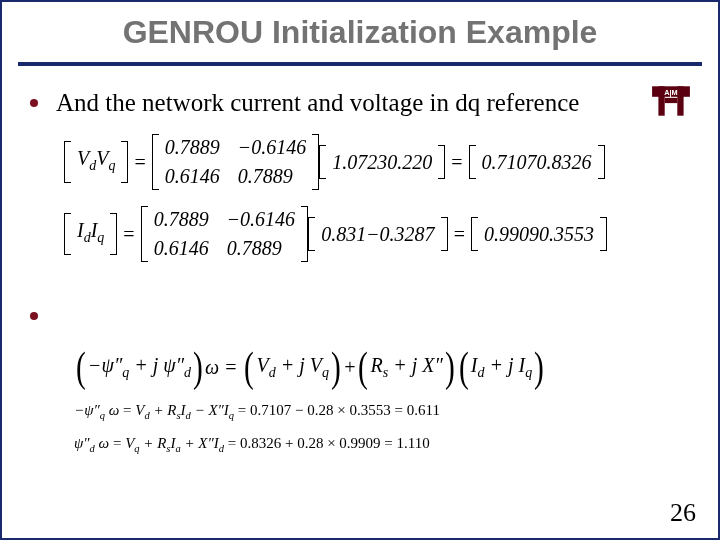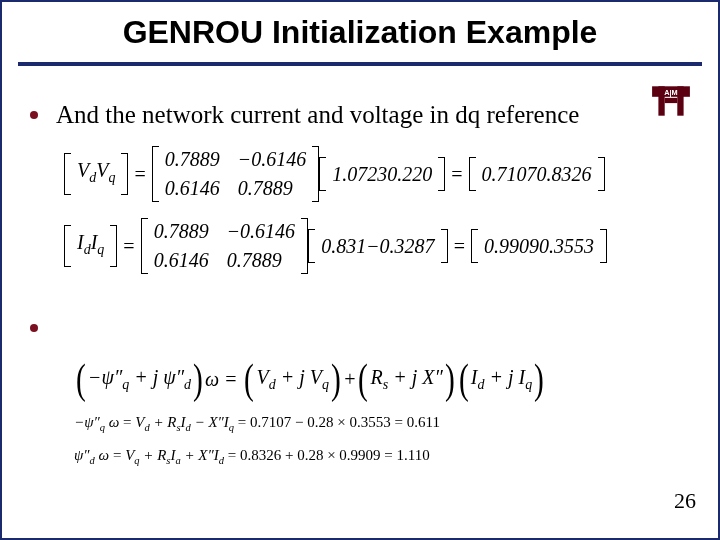--- a/index.html
+++ b/index.html
@@ -1,21 +1,21 @@
 <!DOCTYPE html>
 <html><head>
 <meta charset="utf-8">
 <style>
   html,body{margin:0;padding:0;width:720px;height:540px;background:#fff;
     font-family:"Times New Roman",Times,serif;color:#000;overflow:hidden}
   .slide{position:relative;width:720px;height:540px;box-sizing:border-box;
     border:2px solid #1a2a6c}
   .title{position:absolute;top:12px;left:0;right:0;text-align:center;
     font-family:Arial,Helvetica,sans-serif;font-weight:bold;font-size:32px;
-    color:#000000}
+    color:#737373}
   .rule{position:absolute;top:60px;left:16px;right:16px;height:4px;
     background:#1a2a6c}
   .logo{position:absolute;top:78px;right:26px;width:42px;height:42px}
   .logo svg{width:42px;height:42px}
   .body{position:absolute;top:85px;left:28px;right:28px}
   .bullet{display:flex;align-items:flex-start;margin-top:0}
   .dot{width:8px;height:8px;border-radius:50%;background:#7a1020;
     margin-top:12px;margin-right:18px;flex:0 0 8px}
   .btxt{font-size:25px;line-height:1.25}
   sub{font-size:0.7em}
@@ -33,23 +33,23 @@
   .col{display:flex;flex-direction:row;justify-content:center;padding:2px 6px}
   .col span{line-height:1.5em;white-space:nowrap}
   .mat2{display:grid;grid-template-columns:auto auto;column-gap:18px;row-gap:6px;
     padding:2px 6px;align-content:center}
   .mat2 span{white-space:nowrap}
   .eq{padding:0 6px;font-style:normal}
   .lpar,.rpar{font-size:42px;line-height:42px;font-family:"Times New Roman";
     font-style:normal;transform:scaleX(0.7);display:inline-block}
   .line{font-size:15px;margin:14px 0 0 44px;font-style:italic}
   .line .up{font-style:normal}
-  .pagenum{position:absolute;bottom:24px;right:22px;font-size:22px}
+  .pagenum{position:absolute;bottom:10px;right:22px;font-size:26px}
   .b2{margin-top:38px}
-  .sec1{margin-top:12px}
+  .sec1{margin-top:0}
   .compound{margin-top:26px}
 </style>
 </head>
 <body>
 
 <div class="slide">
 
   <div class="title">GENROU Initialization Example</div>
   <div class="rule"></div>
 

